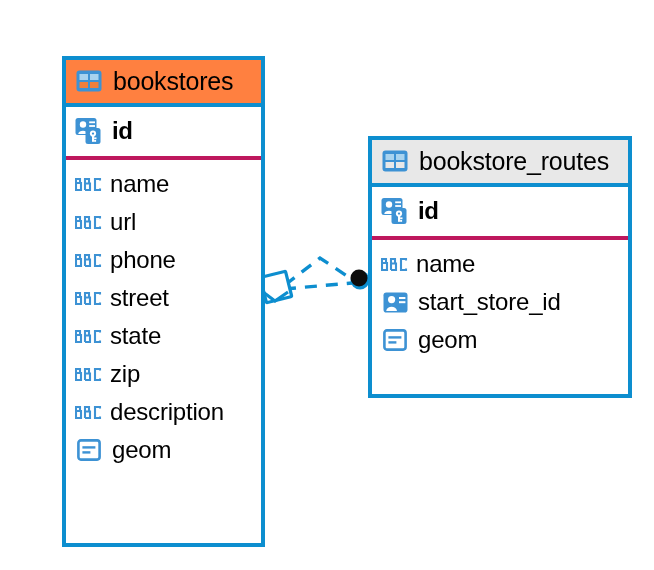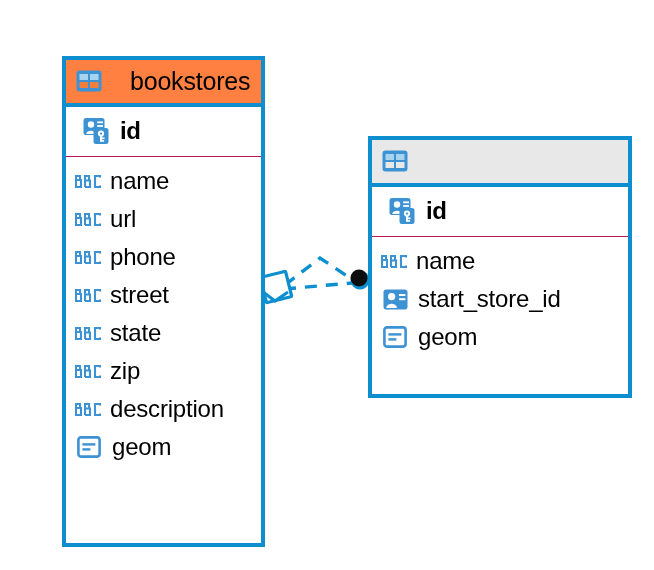--- a/index.html
+++ b/index.html
@@ -44,27 +44,26 @@
   }
   .entity-header.accent-orange { background: #ff8040; }
   .entity-header.accent-gray   { background: #e8e8e8; }
 
   .entity-title {
     font-size: 25px;
     line-height: 28px;
     color: #000000;
     white-space: nowrap;
     letter-spacing: -0.2px;
-    margin-left: 17px;
   }
 
   .pk-section {
     box-sizing: border-box;
-    border-bottom: 1px solid #be185d;
-    padding: 5px 8px 6px 16px;
+    border-bottom: 4px solid #be185d;
+    padding: 5px 8px 6px 8px;
   }
 
   .field-section {
     box-sizing: border-box;
     padding: 5px 8px 8px 8px;
     flex: 1 1 auto;
   }
 
   .field {
     display: flex;
@@ -261,20 +260,21 @@
     <div class="entity-header accent-gray">
       <span class="ficon">
         <svg width="26" height="22" viewBox="0 0 26 22">
           <rect x="0.5" y="0.5" width="25" height="21" rx="3" fill="#3d92d4"></rect>
           <rect x="3.5" y="4" width="8.5" height="6" fill="#a8d3ef"></rect>
           <rect x="14" y="4" width="8.5" height="6" fill="#a8d3ef"></rect>
           <rect x="3.5" y="12" width="8.5" height="6" fill="#e8e8e8"></rect>
           <rect x="14" y="12" width="8.5" height="6" fill="#e8e8e8"></rect>
         </svg>
       </span>
+      <span class="entity-title">bookstore_routes</span>
     </div>
 
     <div class="pk-section">
       <div class="field">
         <span class="ficon">
           <svg width="28" height="28" viewBox="0 0 28 28">
             <rect x="0.5" y="1" width="21" height="17" rx="2.5" fill="#3d92d4"></rect>
             <circle cx="8" cy="7.5" r="3.2" fill="#ffffff"></circle>
             <path d="M 3.2 17 C 3.8 12.6 12.2 12.6 12.8 17 Z" fill="#ffffff"></path>
             <rect x="14.2" y="4.4" width="5.8" height="1.8" fill="#ffffff"></rect>

